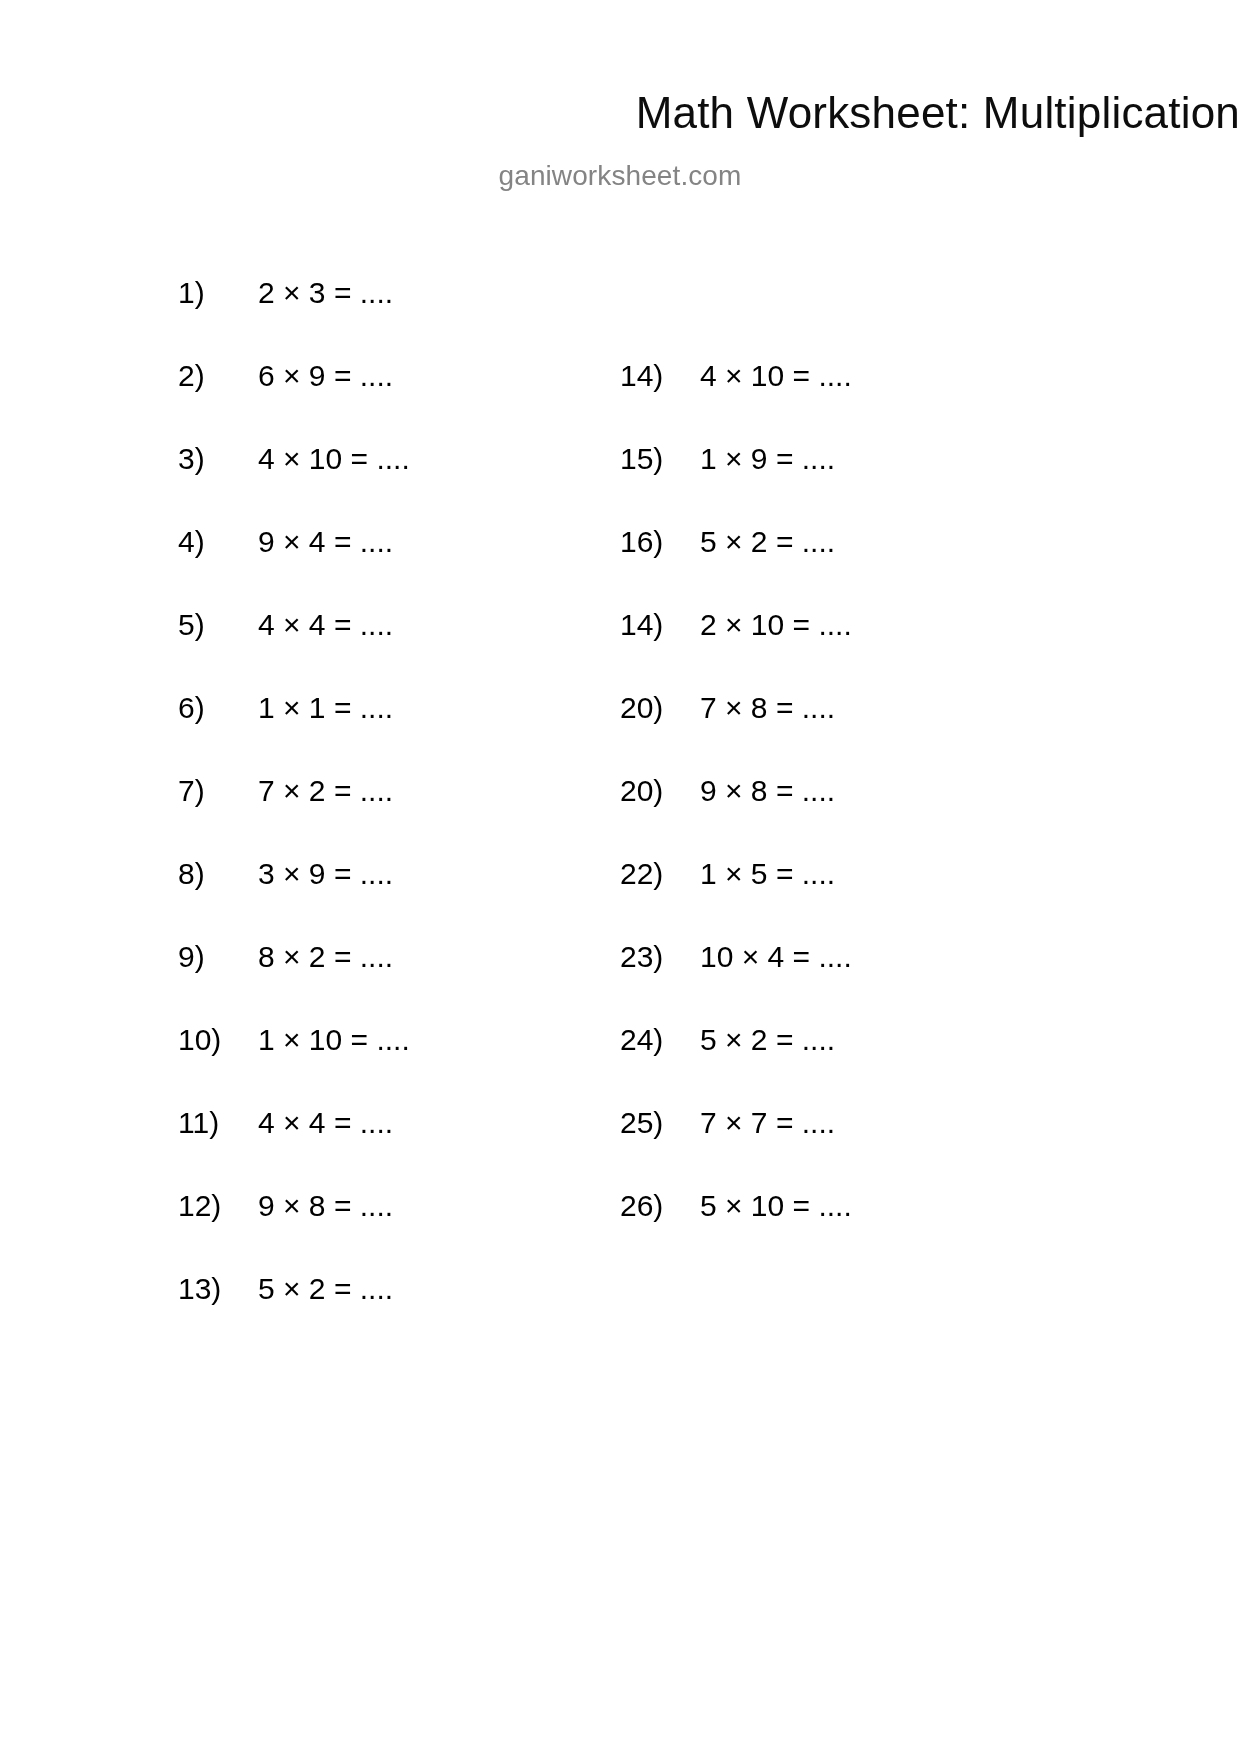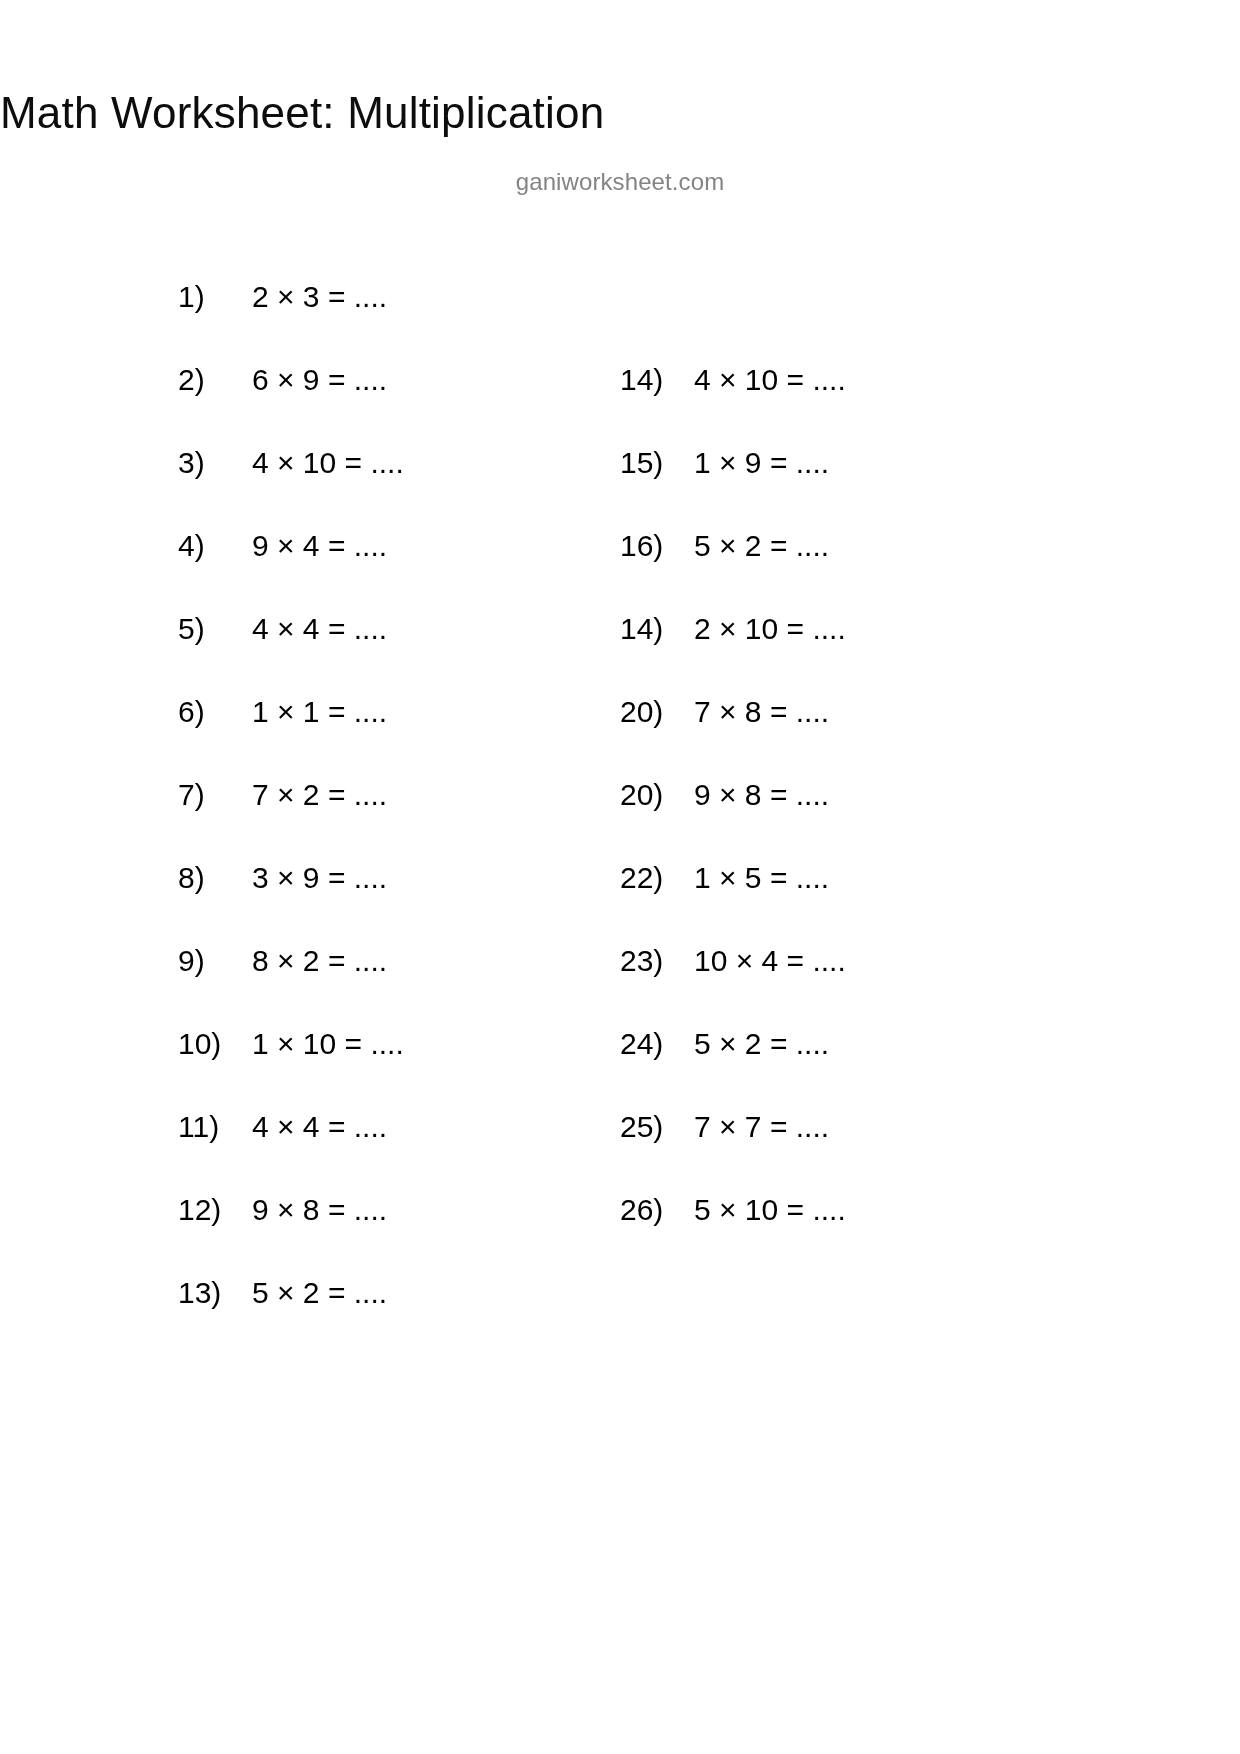--- a/index.html
+++ b/index.html
@@ -14,33 +14,33 @@
     color: #000000;
     overflow: hidden;
   }
   .page {
     position: relative;
     width: 1240px;
     height: 1754px;
     box-sizing: border-box;
   }
   .title {
-    text-align: left;
+    text-align: right;
     font-size: 44px;
     font-weight: 400;
     letter-spacing: 0.2px;
     margin: 0;
     padding-top: 88px;
     color: #0d0d0d;
   }
   .subtitle {
     text-align: center;
-    font-size: 24px;
+    font-size: 28px;
     color: #848484;
-    margin: 8px;
+    margin: 0;
     padding-top: 22px;
     letter-spacing: 0.1px;
   }
   .problems {
     margin-top: 84px;
     display: flex;
     justify-content: flex-start;
     padding-left: 178px;
     box-sizing: border-box;
   }
@@ -61,21 +61,21 @@
     height: 83px;
     font-size: 30px;
     white-space: nowrap;
   }
   .num {
     display: inline-block;
     min-width: 52px;
     text-align: left;
   }
   .expr {
-    margin-left: 22px;
+    margin-left: 28px;
   }
 </style>
 </head>
 <body>
 
 <div class="page">
 
   <h1 class="title">Math Worksheet: Multiplication</h1>
   <div class="subtitle">ganiworksheet.com</div>
 

